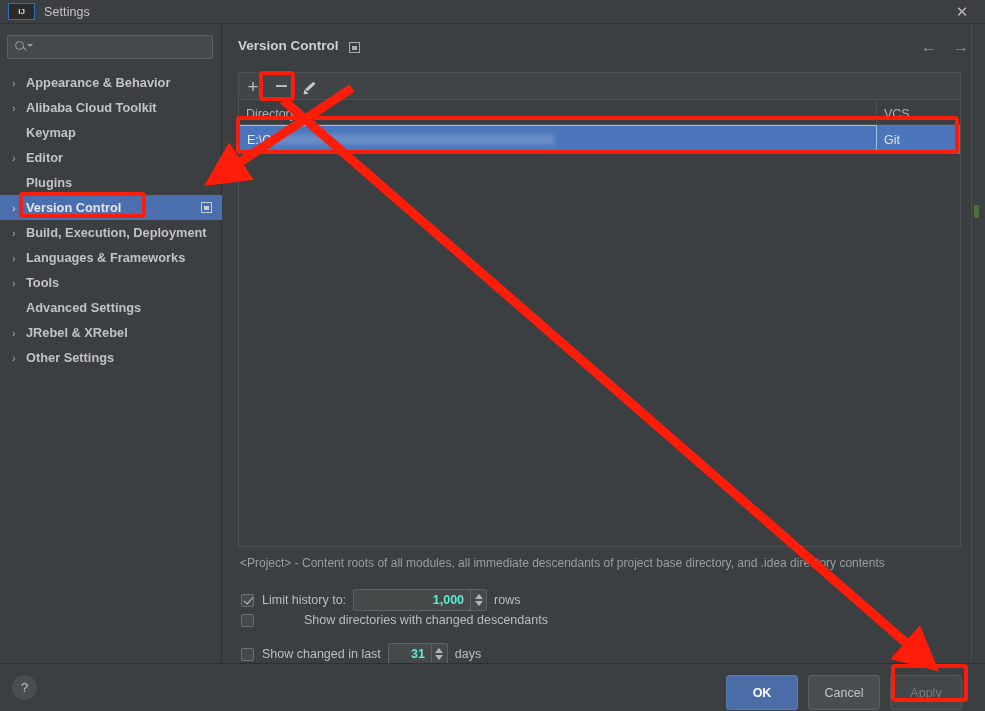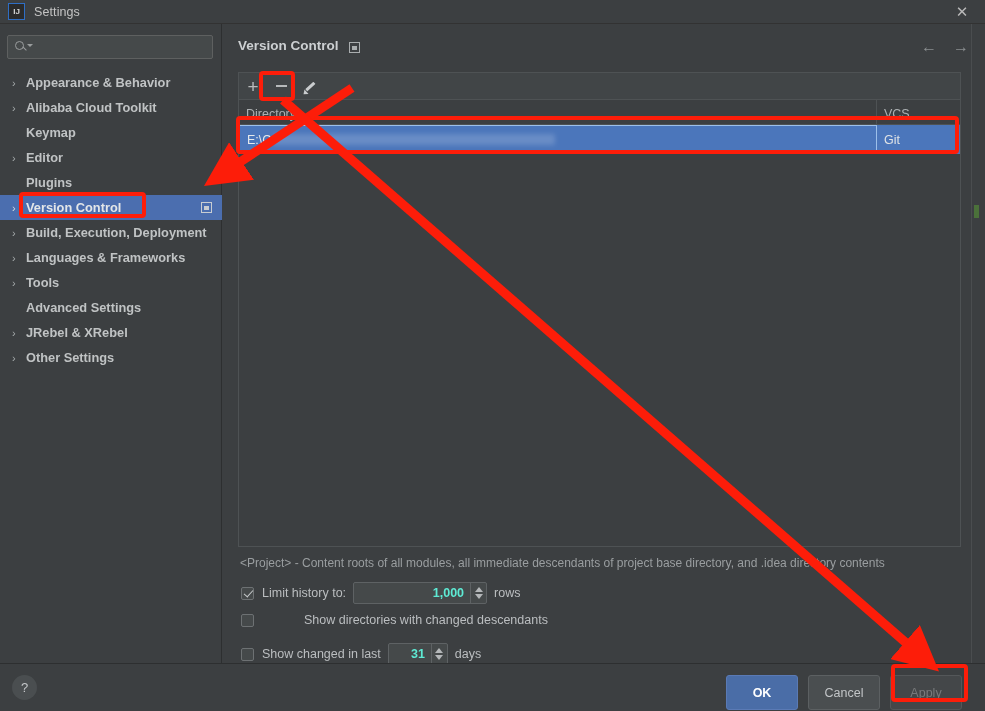--- a/index.html
+++ b/index.html
@@ -19,21 +19,21 @@
 
   
   .titlebar {
     position: absolute; left: 0; top: 0;
     width: 985px; height: 24px;
     background: #3c3f41;
     border-bottom: 1px solid #323232;
     display: flex; align-items: center;
   }
   .ij-logo {
-    width: 17px; height: 17px;
+    width: 27px; height: 17px;
     margin-left: 8px; margin-right: 9px;
     border: 1.5px solid #2f6ec4;
     background: #2b2b2b;
     display: flex; align-items: center; justify-content: center;
     font-size: 8px; font-weight: bold; color: #d8d8d8;
     font-family: "Liberation Sans", sans-serif;
     line-height: 1;
   }
   .title-text {
     font-size: 12.5px; color: #c4c4c4; letter-spacing: .1px;
@@ -481,21 +481,21 @@
         <div class="td td-dir">
           <span>E:\C</span>
           <span class="path-redacted"></span>
         </div>
         <div class="td td-vcs">Git</div>
       </div>
     </div>
 
     <div class="tbl-desc">&lt;Project&gt; - Content roots of all modules, all immediate descendants of project base directory, and .idea directory contents</div>
 
-    <div class="opt-row opt1" style="left:19px;">
+    <div class="opt-row opt1" style="left:19px;margin-top:7px;">
       <span class="cb checked"></span>
       <span>Limit history to:</span>
       <span class="spinner">
         <span class="spin-field spin-w1">1,000</span>
         <span class="spin-btns">
           <span class="spin-up"></span>
           <span class="spin-dn"></span>
         </span>
       </span>
       <span>rows</span>

